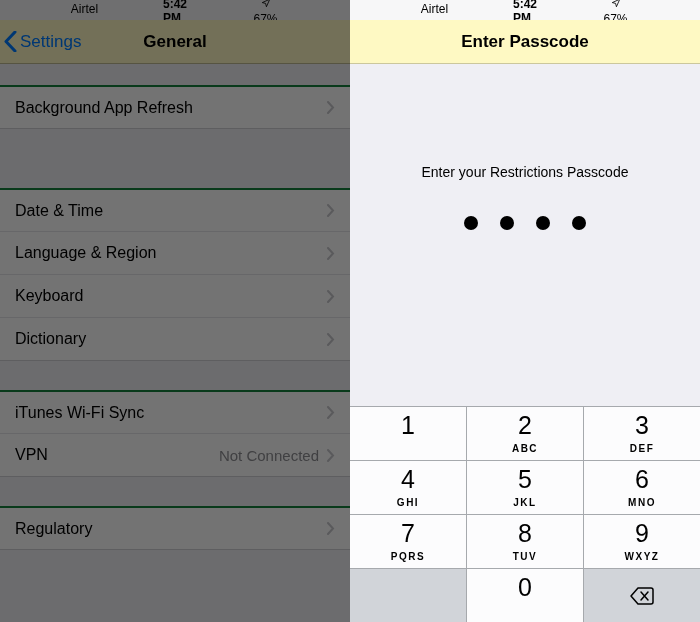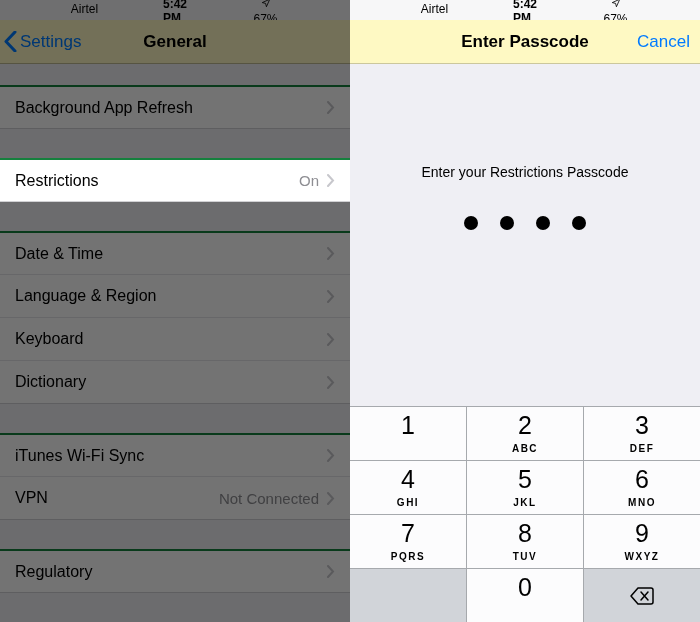--- a/index.html
+++ b/index.html
@@ -120,27 +120,20 @@
     <div class="list">
       <div class="group-gap small"></div>
       <div class="row">
         <span class="label">Background App Refresh</span>
         <svg class="chev" viewBox="0 0 8 13">
             <path d="M1 1l5 5.5L1 12" fill="none" stroke="#c7c7cc" stroke-width="2" stroke-linecap="round"></path>
           </svg>
       </div>
 
       <div class="group-gap"></div>
-      <div class="row highlight">
-        <span class="label">Restrictions</span>
-        <span class="value">On</span>
-        <svg class="chev" viewBox="0 0 8 13">
-            <path d="M1 1l5 5.5L1 12" fill="none" stroke="#c7c7cc" stroke-width="2" stroke-linecap="round"></path>
-          </svg>
-      </div>
 
       <div class="group-gap"></div>
       <div class="row">
         <span class="label">Date &amp; Time</span>
         <svg class="chev" viewBox="0 0 8 13">
             <path d="M1 1l5 5.5L1 12" fill="none" stroke="#c7c7cc" stroke-width="2" stroke-linecap="round"></path>
           </svg>
       </div>
       <div class="row">
         <span class="label">Language &amp; Region</span>
@@ -219,21 +212,20 @@
         <span>67%</span>
         <span class="battery">
             <span class="batt-body"><span class="batt-fill"></span></span>
             <span class="batt-tip"></span>
           </span>
       </div>
     </div>
 
     <div class="navbar">
       <div class="title">Enter Passcode</div>
-      <div class="right-btn">Cancel</div>
     </div>
 
     <div class="passcode-area">
       <div class="pass-prompt">Enter your Restrictions Passcode</div>
       <div class="dots">
         <span></span>
         <span></span>
         <span></span>
         <span></span>
       </div>

